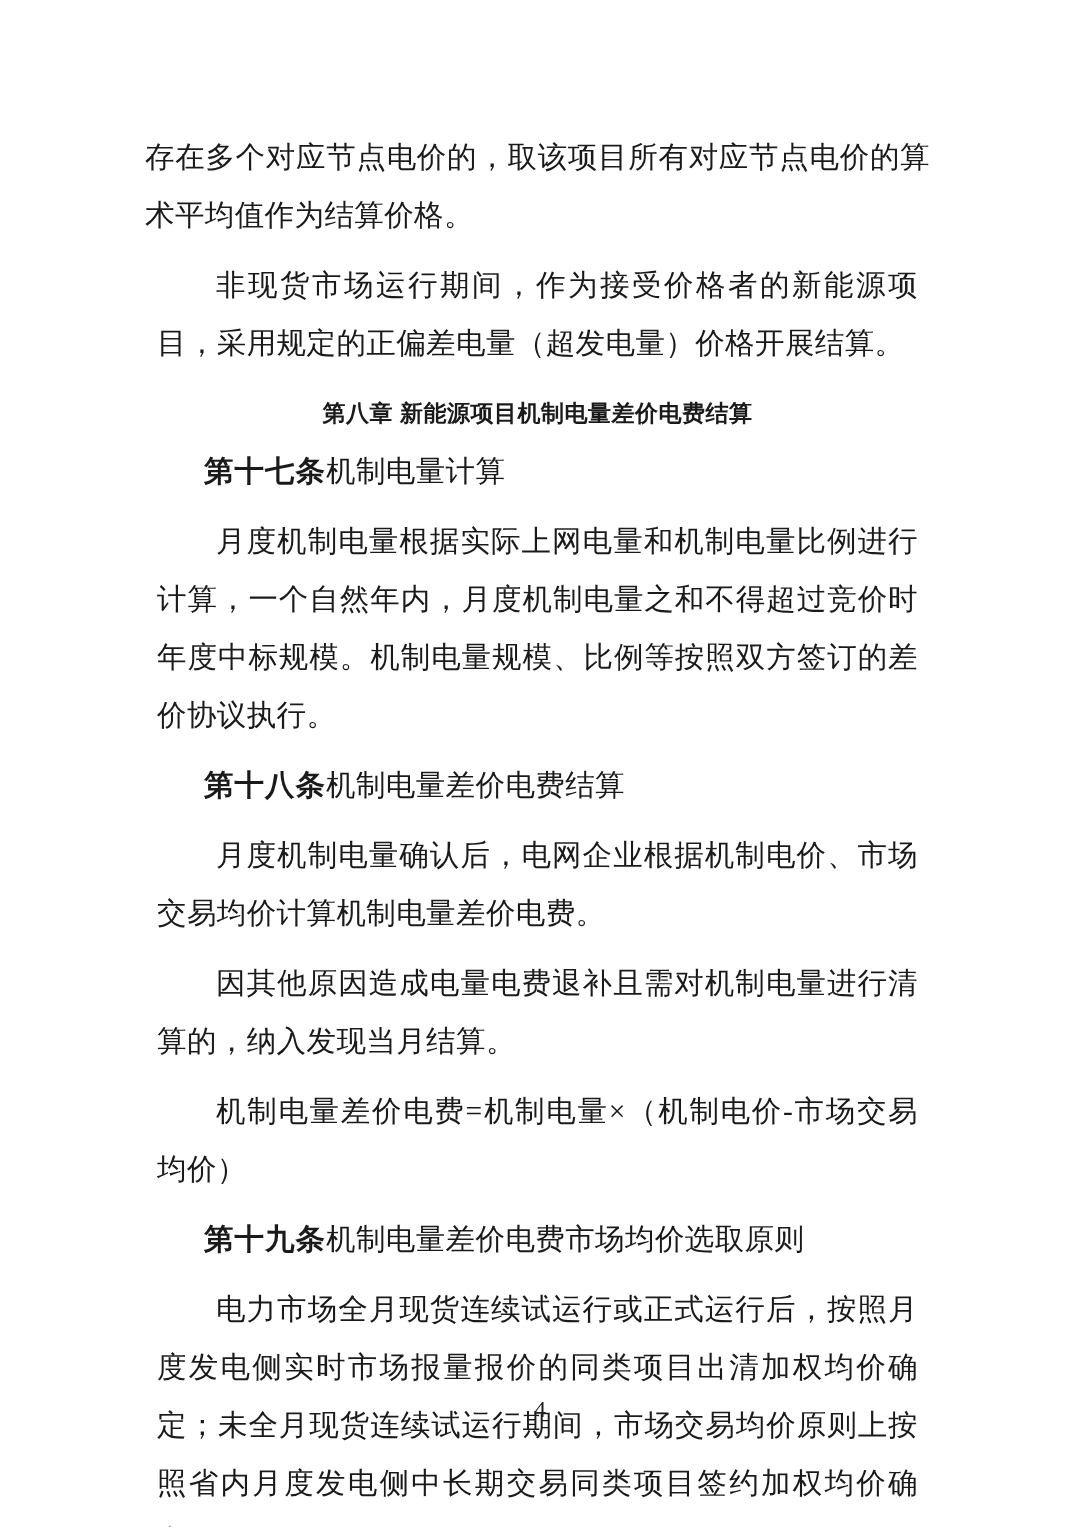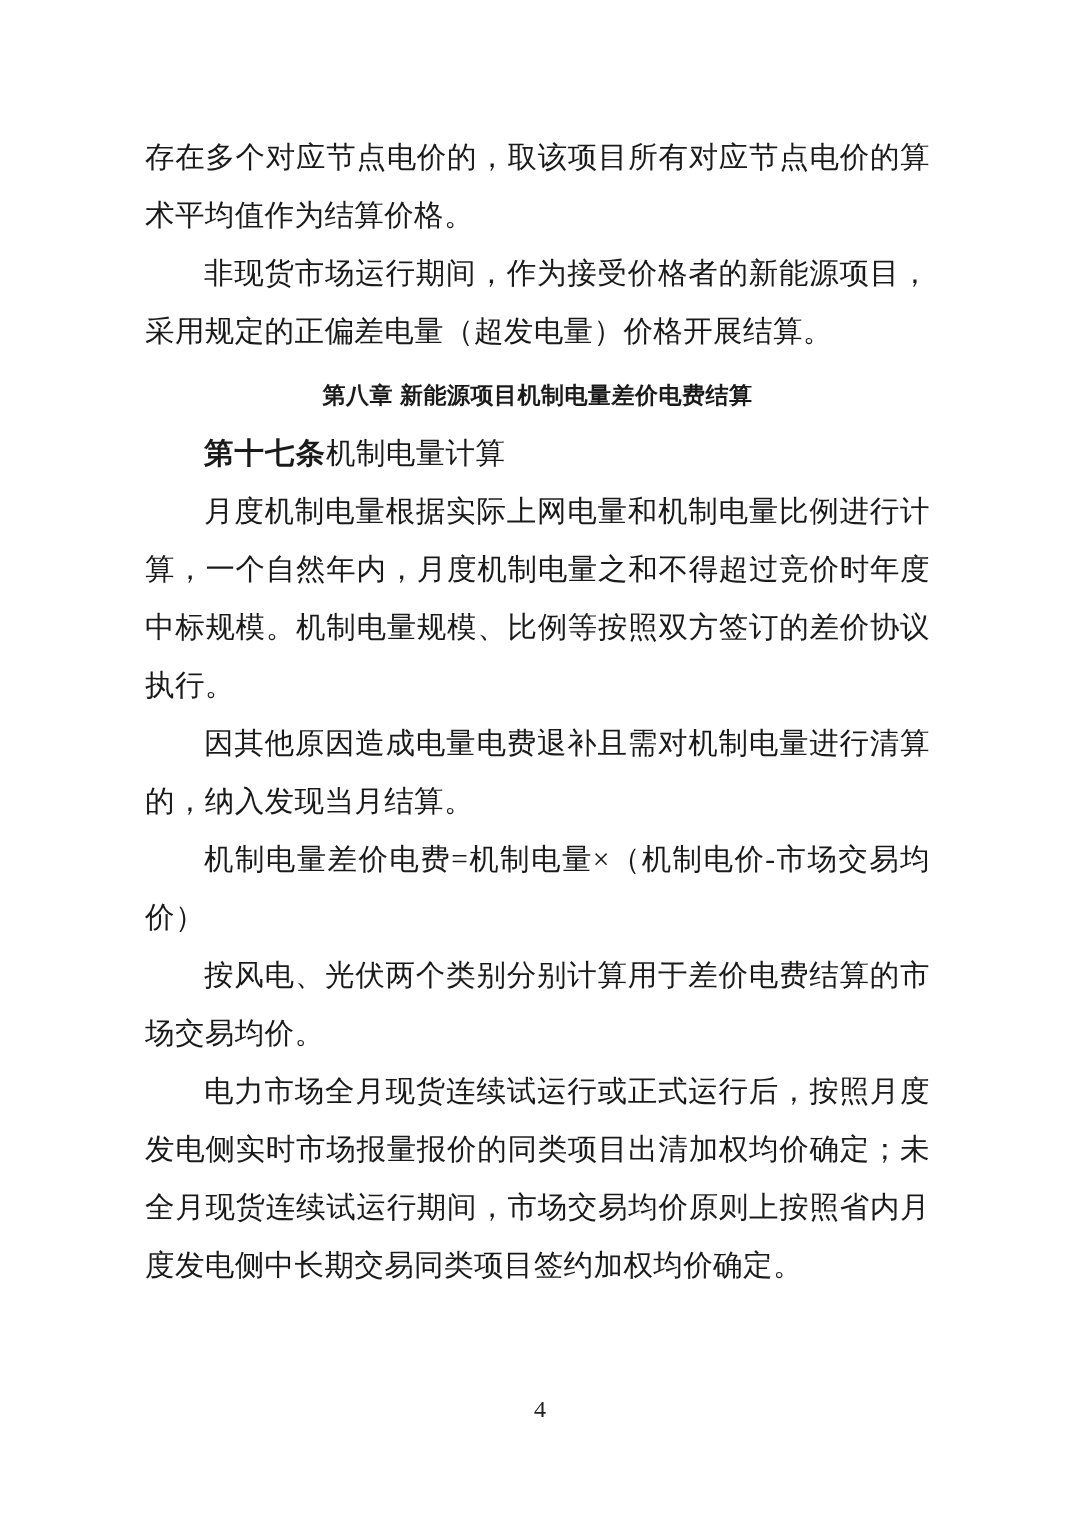--- a/index.html
+++ b/index.html
@@ -24,21 +24,21 @@
     border-radius: 30px;
   }
   .doc-body {
     font-size: 29.5px;
     line-height: 58px;
     letter-spacing: 0.4px;
     text-align: justify;
     text-justify: inter-ideograph;
   }
   p.para {
-    margin: 0;
+    margin: 12px;
     text-indent: 2em;
   }
   p.cont {
     margin: 0;
     text-indent: 0;
   }
   h2.chapter {
     margin: 6px 0 0 0;
     font-size: 23px;
     line-height: 58px;
@@ -86,27 +86,33 @@
 
     <h2 class="chapter">第八章 新能源项目机制电量差价电费结算</h2>
 
     <p class="article">
       <span class="art-num">第十七条</span><span class="art-title">机制电量计算</span>
     </p>
 
     <p class="para">月度机制电量根据实际上网电量和机制电量比例进行计算，一个自然年内，月度机制电量之和不得超过竞价时年度中标规模。机制电量规模、比例等按照双方签订的差价协议执行。</p>
 
 
+    <p class="article">
+      <span class="art-num">第十八条</span><span class="art-title">机制电量差价电费结算</span>
+    </p>
 
+    <p class="para">月度机制电量确认后，电网企业根据机制电价、市场交易均价计算机制电量差价电费。</p>
 
     <p class="para">因其他原因造成电量电费退补且需对机制电量进行清算的，纳入发现当月结算。</p>
 
     <p class="para">机制电量差价电费=机制电量×（机制电价-市场交易均价）</p>
 
+    <p class="article">
+      <span class="art-num">第十九条</span><span class="art-title">机制电量差价电费市场均价选取原则</span>
+    </p>
 
-    <p class="para">按风电、光伏两个类别分别计算用于差价电费结算的市场交易均价。</p>
 
     <p class="para">电力市场全月现货连续试运行或正式运行后，按照月度发电侧实时市场报量报价的同类项目出清加权均价确定；未全月现货连续试运行期间，市场交易均价原则上按照省内月度发电侧中长期交易同类项目签约加权均价确定。</p>
 
   </div>
 
   <div class="pagenum">4</div>
 </div>
 
 </body></html>

